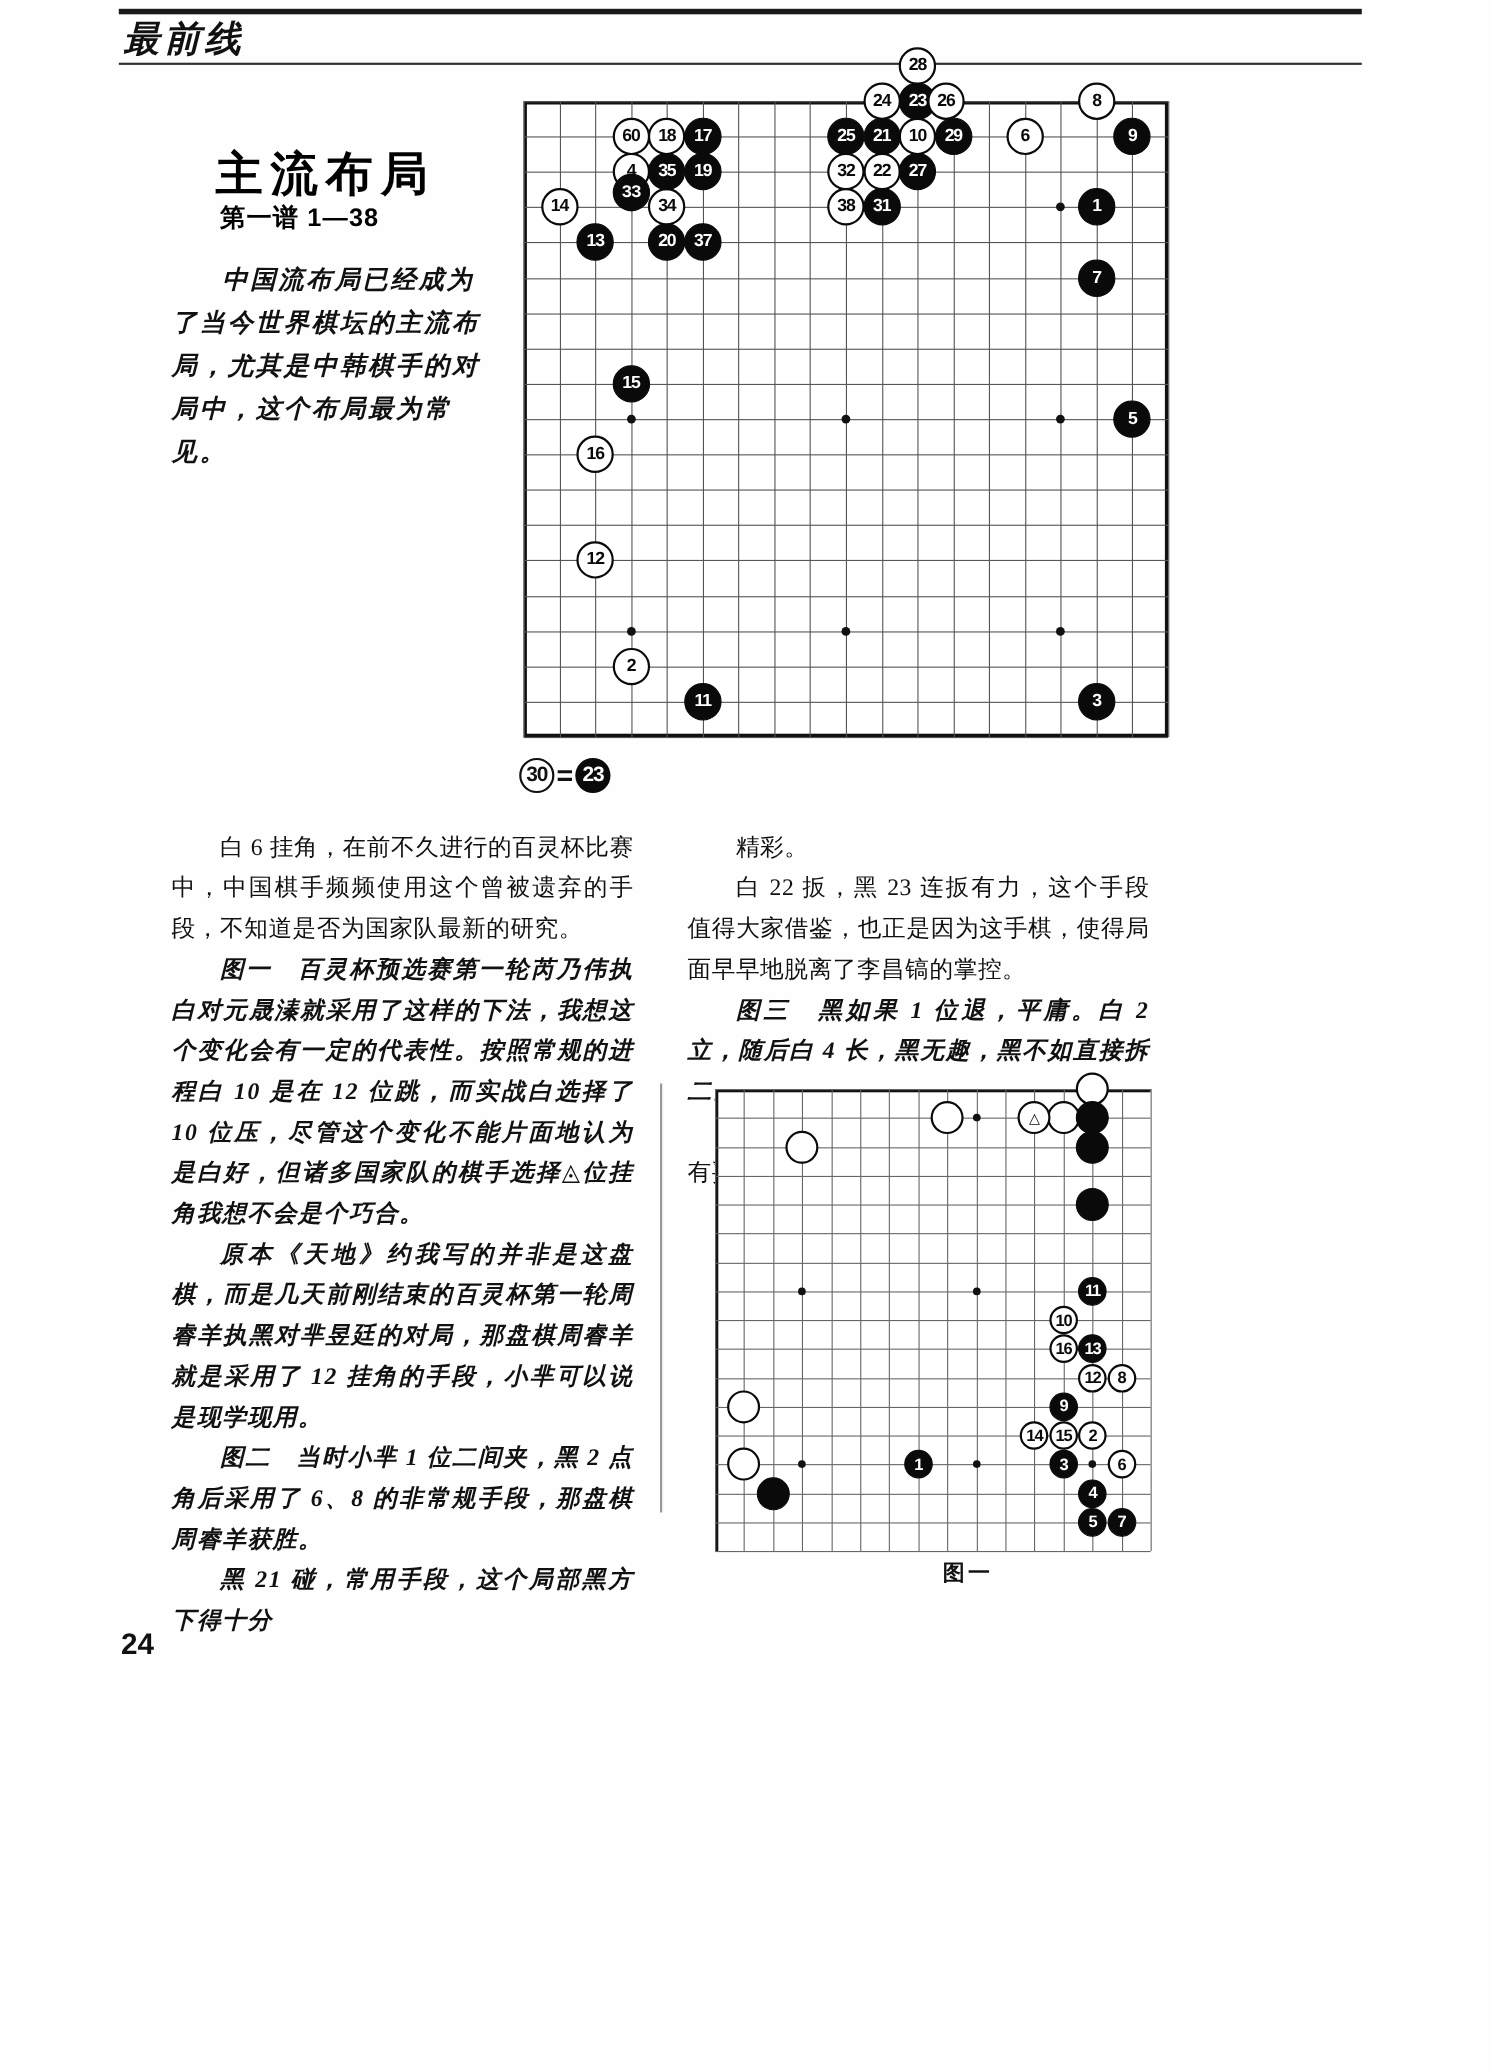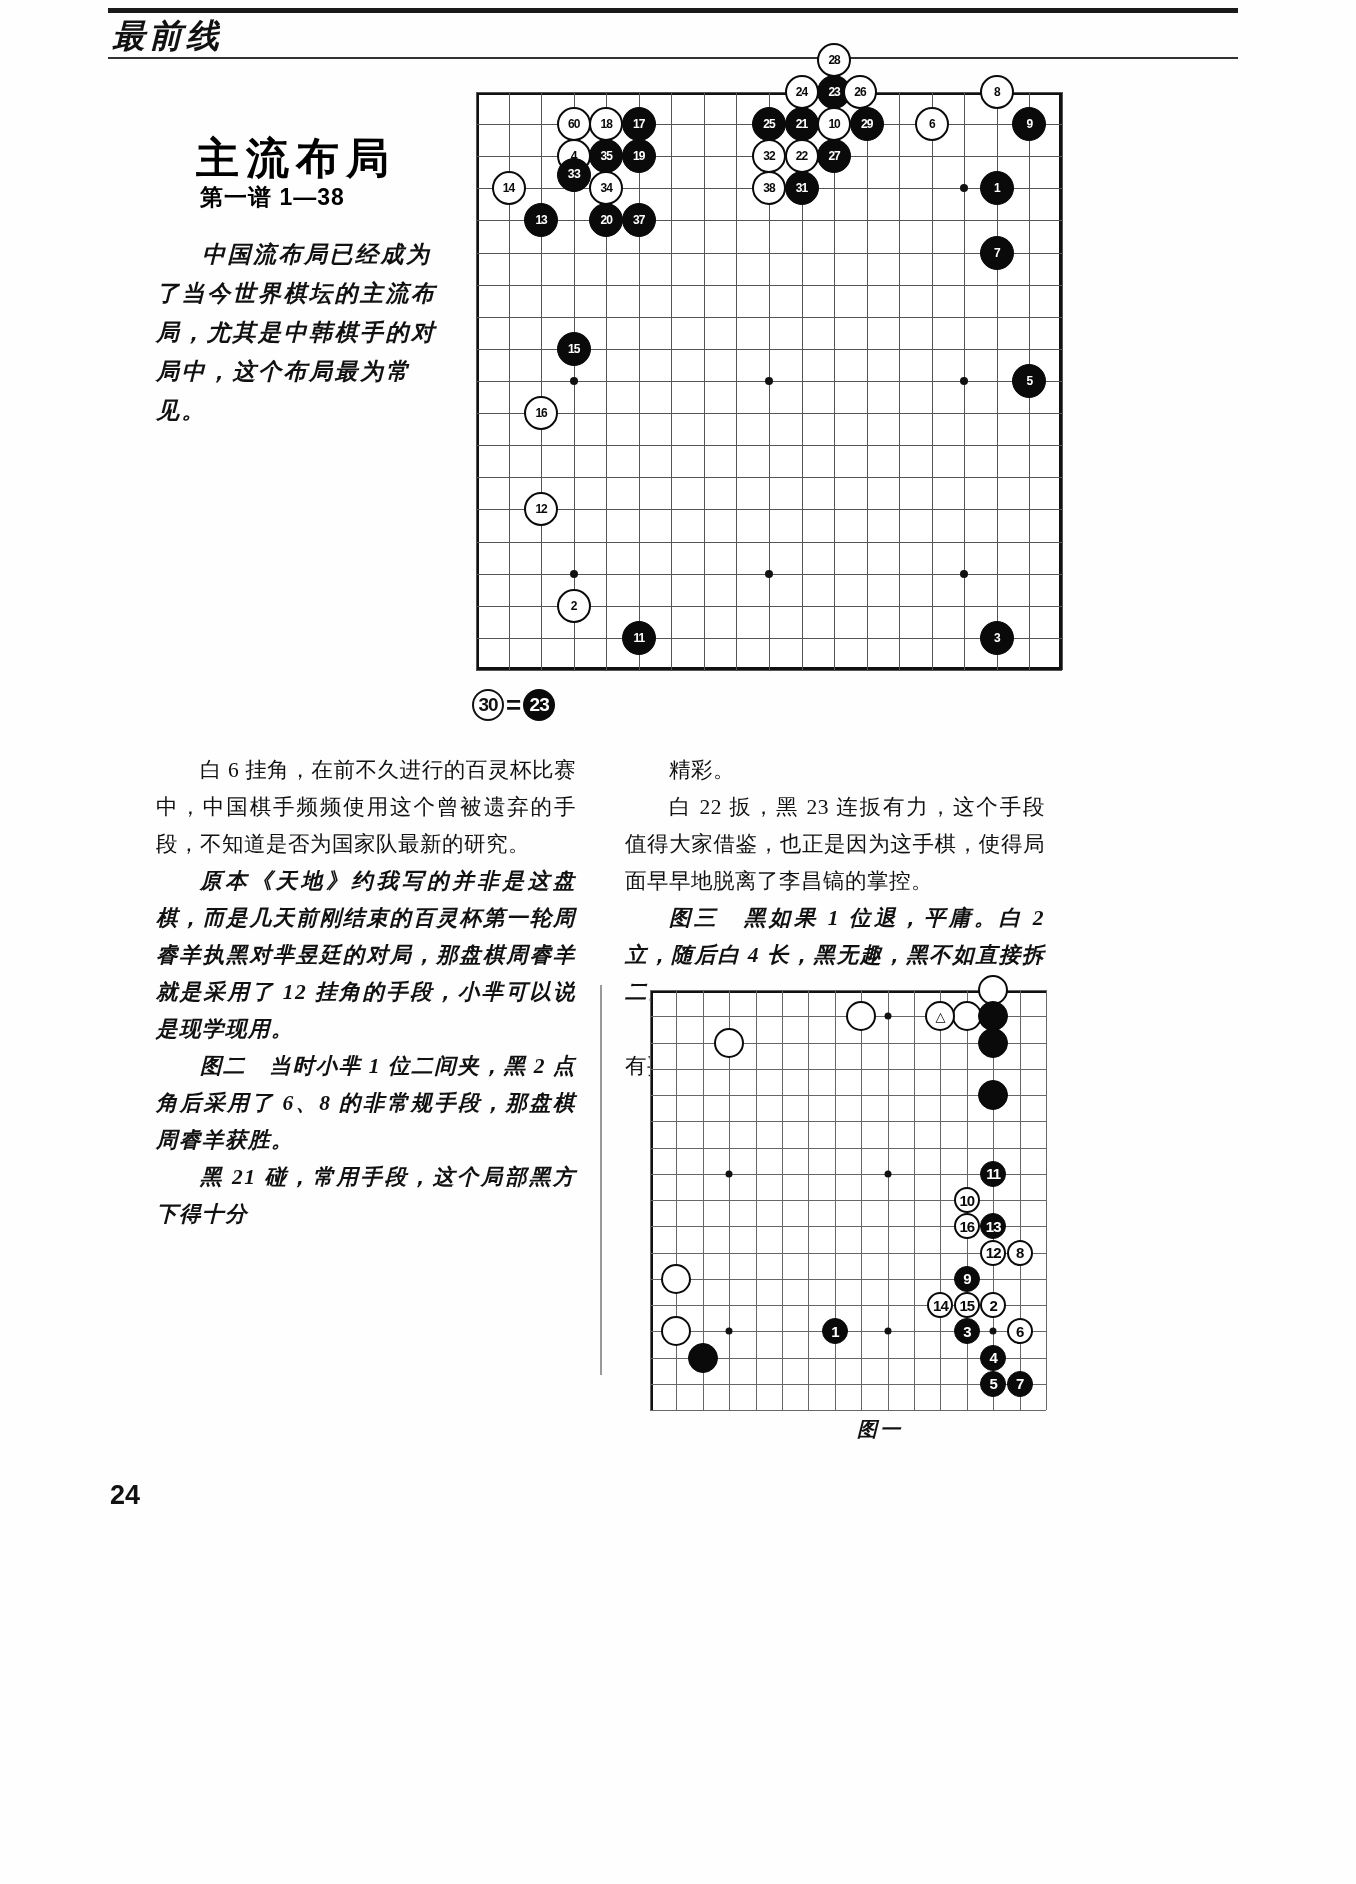--- a/index.html
+++ b/index.html
@@ -66,21 +66,21 @@
     position:absolute;border-radius:50%;
     display:flex;align-items:center;justify-content:center;
     font-family:"Liberation Sans","DejaVu Sans",sans-serif;
     font-weight:bold;
     transform:translate(-50%,-50%);
     box-sizing:border-box;
     line-height:1;
   }
   .stone.black{background:#0a0a0a;color:#fff;border:1px solid #0a0a0a;}
   .stone.white{background:#fff;color:#0a0a0a;border:2px solid #0a0a0a;}
-  .stone.s1{width:34px;height:34px;font-size:12px;letter-spacing:-1px;}
+  .stone.s1{width:34px;height:34px;font-size:16px;letter-spacing:-1px;}
   .stone.s2{width:26px;height:26px;font-size:15px;letter-spacing:-1px;}
   .stone.plainbig{width:30px;height:30px;}
 
   
   .eqcap{
     position:absolute;left:472px;top:688px;height:34px;
     display:flex;align-items:center;gap:2px;
   }
   .eqcap .eqsign{font-size:26px;font-weight:bold;font-family:"Liberation Sans",sans-serif;}
   .eqtoken{
@@ -100,21 +100,20 @@
   .col p{margin:0;text-indent:44px;}
   .col.left{left:156px;top:752px;width:420px;}
   .col.right{left:625px;top:752px;width:420px;}
   .col .hand{font-style:italic;font-weight:bold;letter-spacing:1.5px;}
 
   .coldiv{position:absolute;left:600px;top:985px;width:2px;height:390px;background:#999;}
 
   .fig-label{
     position:absolute;left:820px;top:1416px;width:120px;text-align:center;
     font-size:20px;font-weight:bold;letter-spacing:3px;
-    font-style:italic;
   }
 
   .pagenum{
     position:absolute;left:110px;top:1480px;font-size:27px;font-weight:bold;
     font-family:"Liberation Sans","DejaVu Sans",sans-serif;color:#111;
   }
 </style>
 </head>
 <body>
 
@@ -220,20 +219,21 @@
     </div>
 
   <div class="eqcap">
     <span class="eqtoken white">30</span>
     <span class="eqsign">=</span>
     <span class="eqtoken black">23</span>
   </div>
 
   <div class="col left" id="col-left">
       <p>白 6 挂角，在前不久进行的百灵杯比赛中，中国棋手频频使用这个曾被遗弃的手段，不知道是否为国家队最新的研究。</p>
+      <p class="hand">图一　百灵杯预选赛第一轮芮乃伟执白对元晟溱就采用了这样的下法，我想这个变化会有一定的代表性。按照常规的进程白 10 是在 12 位跳，而实战白选择了 10 位压，尽管这个变化不能片面地认为是白好，但诸多国家队的棋手选择◬位挂角我想不会是个巧合。</p>
       <p class="hand">原本《天地》约我写的并非是这盘棋，而是几天前刚结束的百灵杯第一轮周睿羊执黑对芈昱廷的对局，那盘棋周睿羊就是采用了 12 挂角的手段，小芈可以说是现学现用。</p>
       <p class="hand">图二　当时小芈 1 位二间夹，黑 2 点角后采用了 6、8 的非常规手段，那盘棋周睿羊获胜。</p>
       <p class="hand">黑 21 碰，常用手段，这个局部黑方下得十分</p>
     </div>
   <div class="coldiv"></div>
   <div class="col right" id="col-right">
       <p>精彩。</p>
       <p>白 22 扳，黑 23 连扳有力，这个手段值得大家借鉴，也正是因为这手棋，使得局面早早地脱离了李昌镐的掌控。</p>
       <p class="hand">图三　黑如果 1 位退，平庸。白 2 立，随后白 4 长，黑无趣，黑不如直接拆二。</p>
       <p>白 24 位打吃，白方在这个局部已经没有妥</p>

